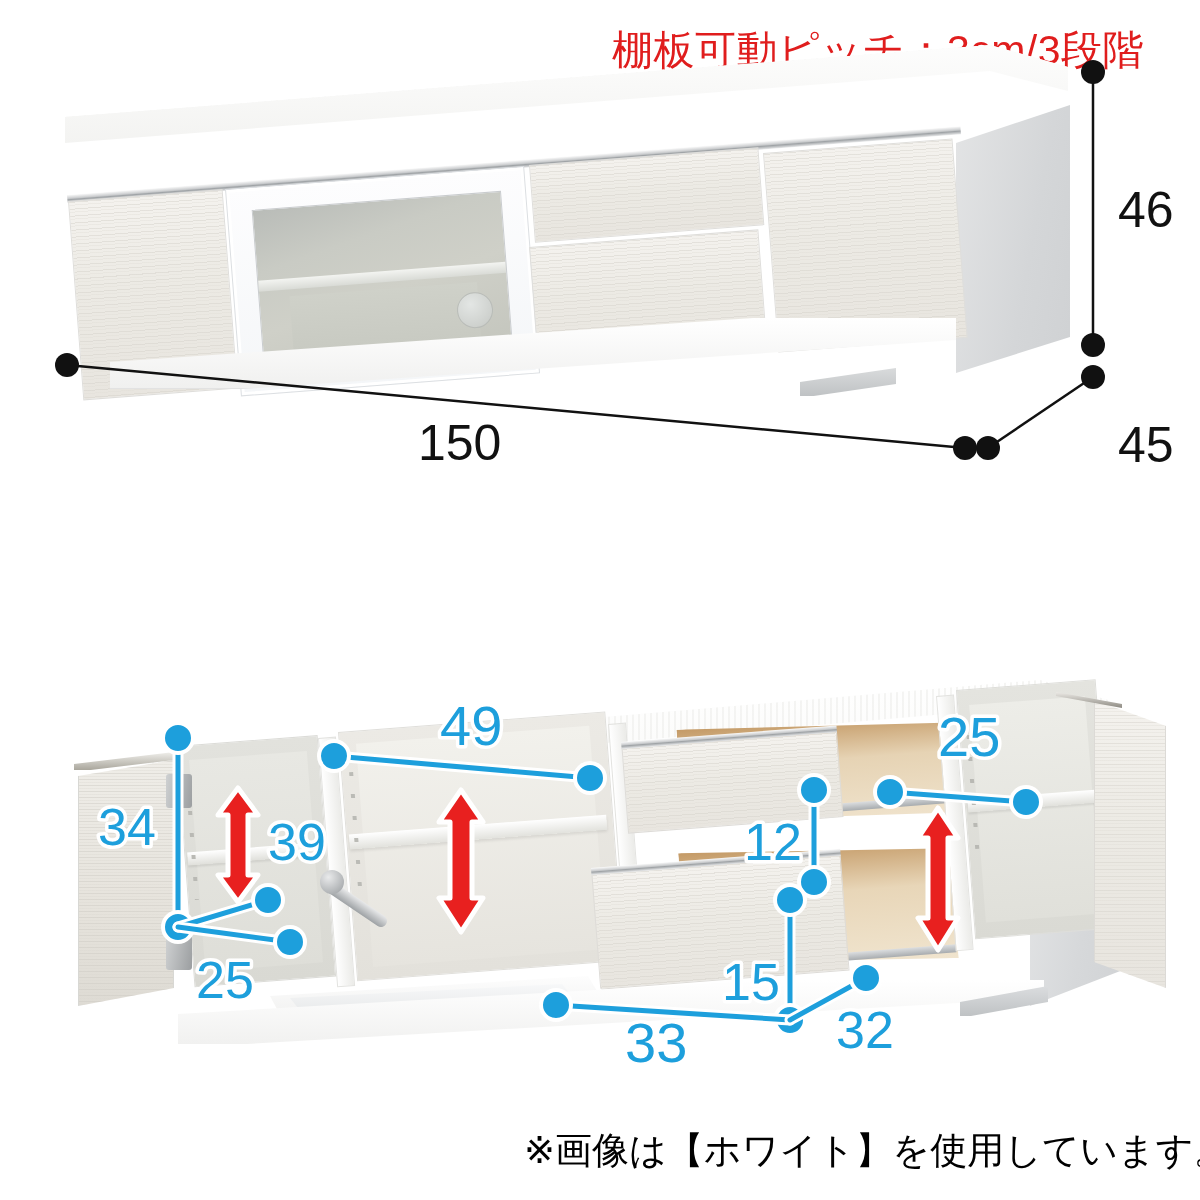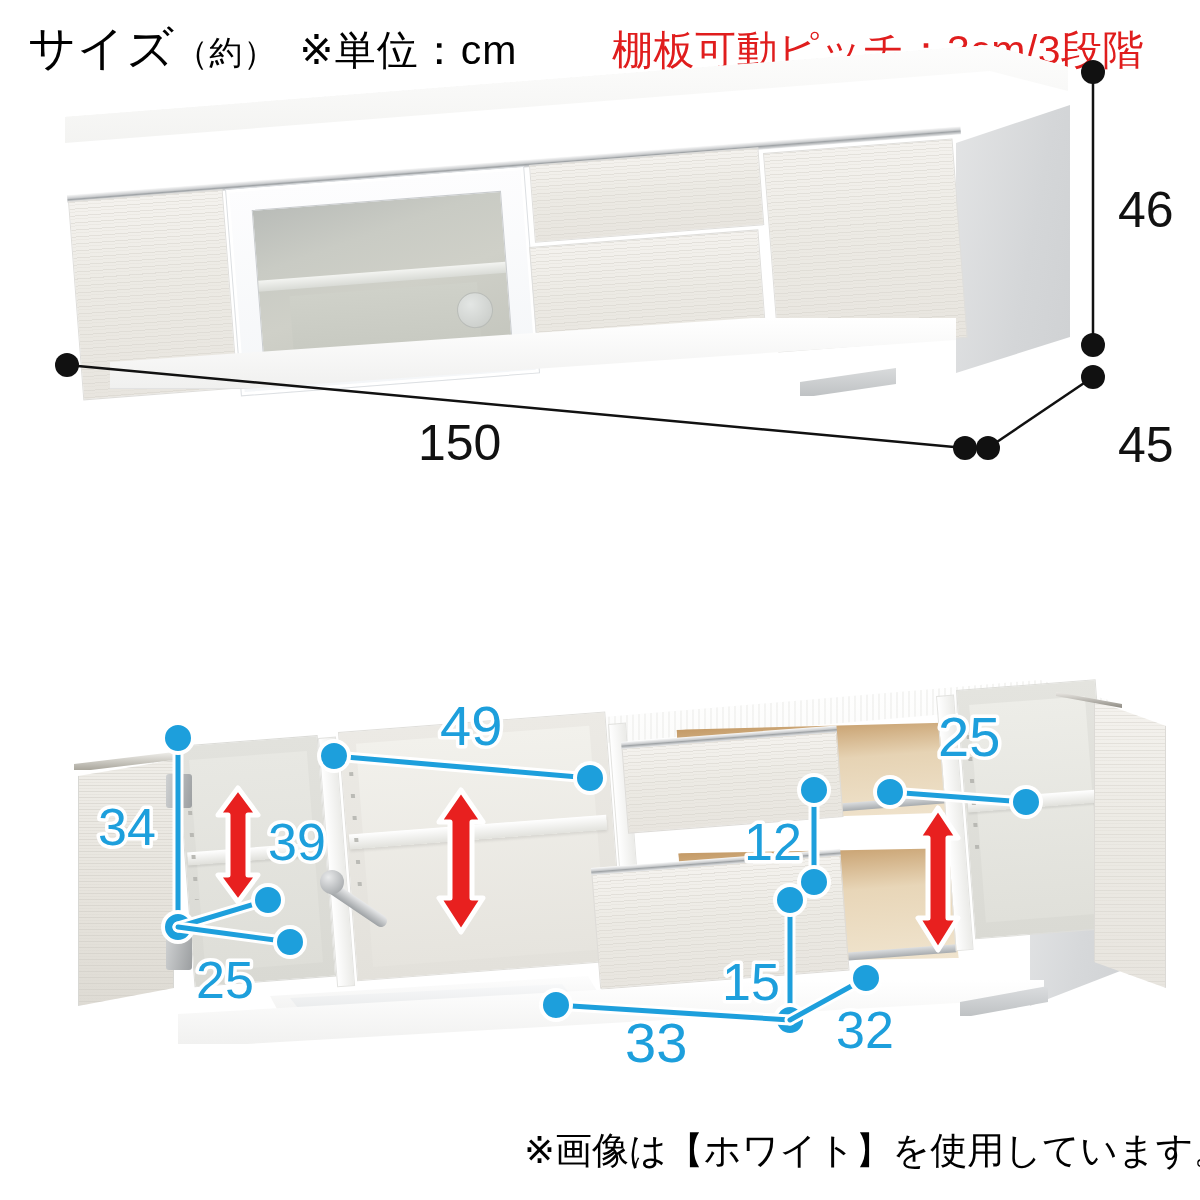--- a/index.html
+++ b/index.html
@@ -46,23 +46,20 @@
   .dimnum{font-family:"Liberation Sans","DejaVu Sans",sans-serif;
           font-size:52px;fill:#1d9fdc;stroke:#ffffff;stroke-width:7px;
           paint-order:stroke fill;stroke-linejoin:round;font-weight:400;}
   .dimnum-lg{font-size:56px;}
   .blkdim{font-family:"Liberation Sans","DejaVu Sans",sans-serif;font-size:50px;fill:#111;}
 </style>
 </head>
 <body>
 
 <div class="hdr">
-  <div class="hdr-main">
-    <span class="sz">サイズ</span><span class="ap">（約）</span><span class="un">※単位：cm</span>
-  </div>
   <div class="hdr-note">棚板可動ピッチ：3cm/3段階</div>
 </div>
 
 <div style="position:absolute;left:0;top:150;width:1200px;height:480px;">
 
   <div class="topwood" style="position:absolute;left:60px;top:25px;width:1010px;height:120px;
               clip-path:polygon(5px 92px, 930px 20px, 1008px 42px, 1008px 60px, 930px 40px, 5px 112px);
               filter:drop-shadow(0 1px 0 #dcdcdc);"></div>
   <div style="position:absolute;left:60px;top:25px;width:1010px;height:130px;
               background:linear-gradient(180deg,#ffffff,#f2f2f0);

